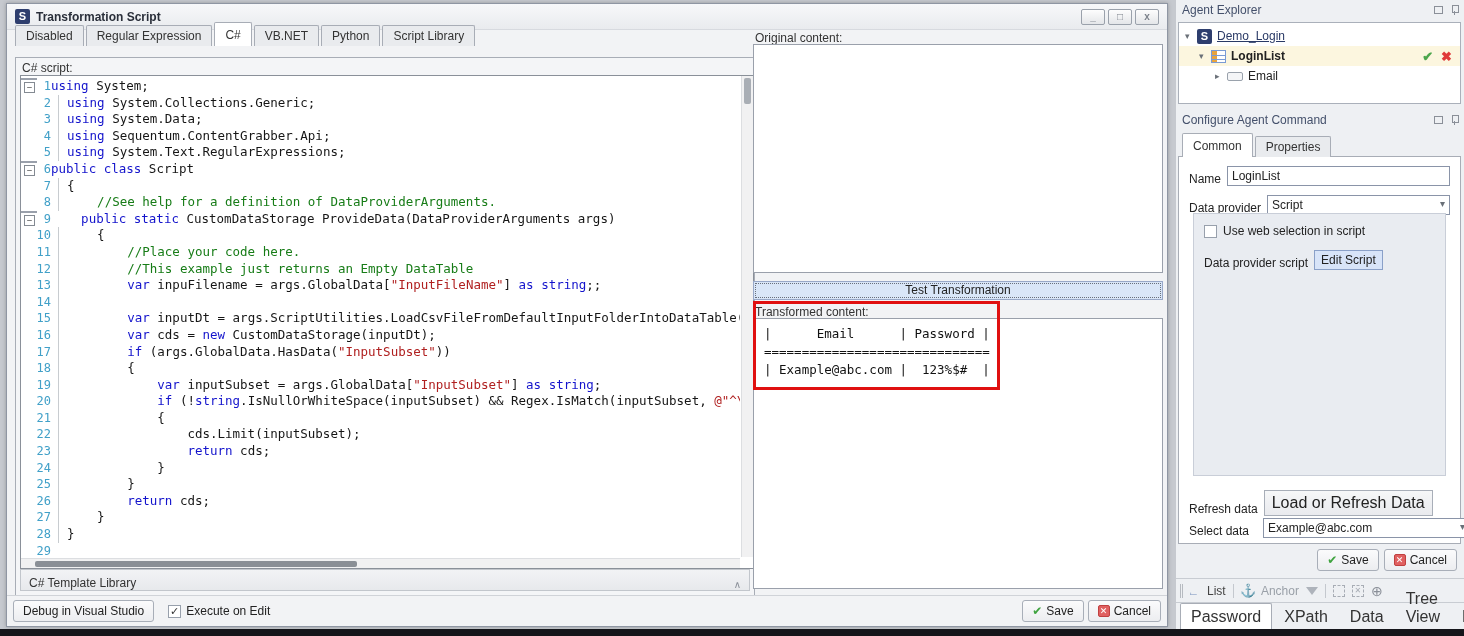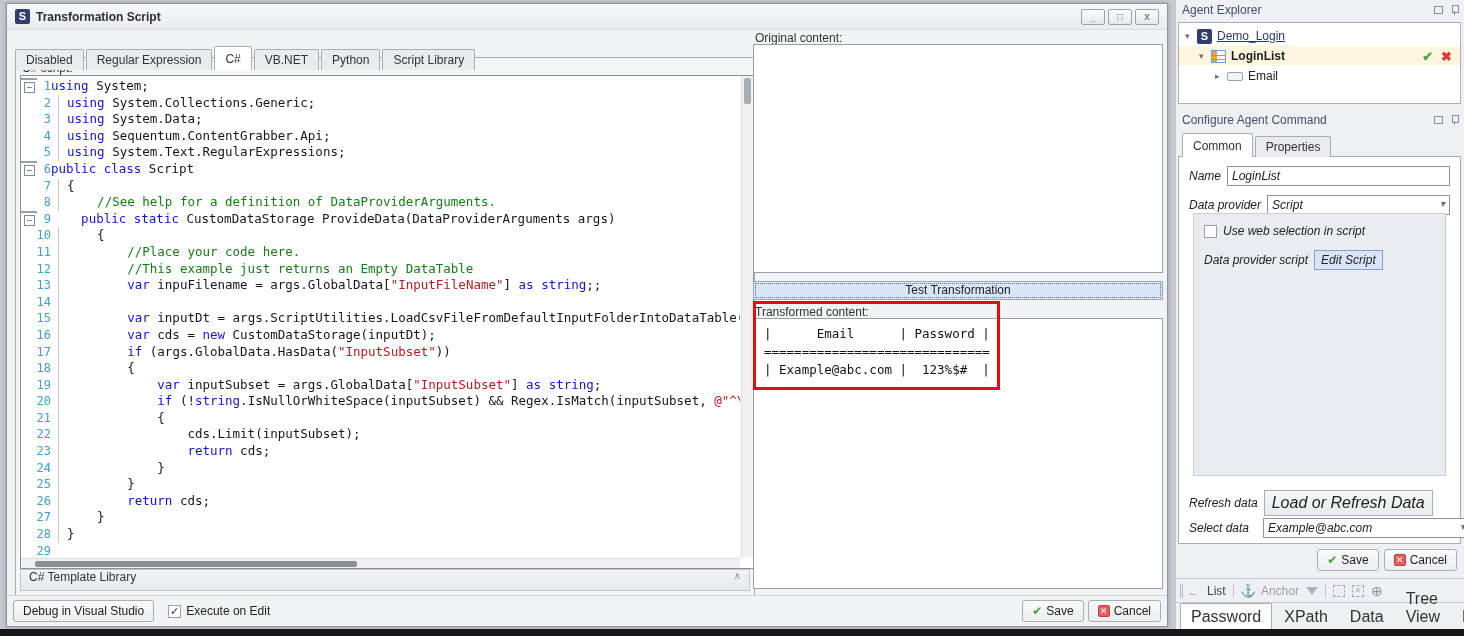--- a/index.html
+++ b/index.html
@@ -13,21 +13,21 @@
               padding:0 8px; background:linear-gradient(#f7f8fa,#e9ebee); border-bottom:1px solid #d7dadf;}
   .app-icon { width:15px; height:15px; background:#2e3e6e; border-radius:2px; color:#fff; font-weight:bold;
               font-size:11px; line-height:15px; text-align:center; margin-right:6px; }
   .title-text { font-weight:bold; color:#2a2f3a; font-size:12px; }
   .winbtns { margin-left:auto; display:flex; gap:3px; }
   .winbtn { width:24px; height:16px; border:1px solid #9aa1ab; border-radius:2px;
             background:linear-gradient(#fdfdfd,#e4e6e9); color:#7d838c; font-size:10px; font-weight:bold;
             text-align:center; line-height:13px; }
 
   
-  .tabstrip { position:absolute; left:8px; top:43px; display:flex; align-items:flex-end; height:23px; z-index:3;text-align:right; }
+  .tabstrip { position:absolute; left:8px; top:19px; display:flex; align-items:flex-end; height:23px; z-index:3;text-align:right; }
   .tab { border:1px solid #a8adb6; border-bottom:none; background:#e9ebee; padding:3px 10px 4px;
          height:21px; font-size:12px; color:#333; margin-right:2px; border-radius:2px 2px 0 0; }
   .tab.active { background:#fff; height:24px; padding-top:5px; position:relative; z-index:4; }
 
   
   .tabpanel { position:absolute; left:8px; top:53px; width:740px; height:539px; background:#f4f5f7;
               border:1px solid #a8adb6; }
   .editor-label { position:absolute; left:6px; top:3px; color:#333; }
   .editor { position:absolute; left:4px; top:17px; width:734px; height:494px; background:#fff;
             border:1px solid #8a9099; overflow:hidden; }
@@ -40,21 +40,21 @@
   .fold.box:before { content:"−"; position:absolute; left:2px; top:3px; width:9px; height:9px; border:1px solid #848a92;
                      background:#fff; color:#555; font-size:9px; line-height:8px; text-align:center; }
   .code { flex:1; }
   .k { color:#1414cc; } .c { color:#177c17; } .s { color:#b02020; } .p { color:#161616; }
   .vscroll { position:absolute; right:0; top:0; bottom:11px; width:12px; background:#f1f1f2; border-left:1px solid #dcdee1; }
   .vthumb { position:absolute; left:2px; right:2px; top:2px; height:26px; background:#a9aeb5; border-radius:2px; }
   .hscroll { position:absolute; left:0; right:13px; bottom:0; height:10px; background:#f1f1f2; border-top:1px solid #dcdee1; }
   .hthumb { position:absolute; top:2px; left:14px; width:322px; height:6px; background:#8a8f96; border-radius:2px; }
   .template-bar { position:absolute; left:4px; bottom:4px; width:730px; height:22px;
                   background:linear-gradient(#f2f3f5,#e7e9ec); border:1px solid #c2c6cc;
-                  display:flex; align-items:flex-start; padding:0 8px; color:#333;margin-top:10px; }
+                  display:flex; align-items:flex-end; padding:0 8px; color:#333;margin-top:10px; }
   .collapse-arrow { margin-left:auto; color:#8a8f98; font-size:10px; }
 
   
   .mid-label { position:absolute; color:#333; }
   .box { position:absolute; background:#fff; border:1px solid #9aa0ab; }
   .test-btn { position:absolute; left:746px; top:277px; width:410px; height:19px; background:#d9e6f8;
               border:1px solid #98a8c8; outline:1px dotted #69707c; outline-offset:-3px;
               text-align:center; line-height:17px; color:#222; }
   .transformed-pre { font-family:"DejaVu Sans Mono", monospace; font-size:12.5px; line-height:18px;
                      white-space:pre; padding:6px 0 0 10px; color:#111; }
@@ -94,21 +94,21 @@
   .table-icon:after { content:""; position:absolute; left:0; right:0; top:8px; border-top:1px solid #7a9bd4; }
   .field-icon { width:16px; height:9px; border:1px solid #9aa2ac; border-radius:2px; background:#f4f5f7; margin-right:5px; }
   .link { color:#2a3a66; text-decoration:underline; }
   .bold { font-weight:bold; }
   .trow-icons { margin-left:auto; padding-right:8px; display:flex; gap:8px; }
   .ok-ic { color:#4ca64c; font-weight:bold; font-size:13px; }
   .del-ic { color:#e03a3a; font-weight:bold; font-size:13px; }
 
   .cfg-tabstrip { position:absolute; left:6px; top:134px; display:flex; align-items:flex-end; height:23px; z-index:3; }
   .cfg-panel { position:absolute; left:2px; top:156px; width:283px; height:388px; background:#fff; border:1px solid #a8adb6; }
-  .frow { display:flex; align-items:center; margin:9px 10px 0; gap:6px;font-style:italic; }
+  .frow { display:flex; align-items:flex-end; margin:9px 10px 0; gap:6px; }
   .input { flex:1; height:20px; border:1px solid #8a94a8; background:#fff; padding:2px 4px; font-size:12px; color:#222;
            display:flex; align-items:center; }
   .select { position:relative; padding-right:16px; }
   .select:after { content:"▾"; position:absolute; right:4px; top:2px; color:#6a7078; font-size:10px; }
   .groupbox { position:absolute; left:14px; top:56px; width:253px; height:263px; background:#e9ecf1; border:1px solid #c9ced8; }
   .mini-btn { border:1px solid #8aa0c8; background:#d8e4f8; padding:2px 6px; font-size:12px; color:#222; }
   .gray-btn { border:1px solid #a8aeb8; background:linear-gradient(#f6f7f8,#e9eaee); padding:3px 7px; font-size:16px; color:#222; }
   .cfg-save-row { position:absolute; left:0; top:549px; width:285px; display:flex; justify-content:flex-end; gap:5px; padding-right:4px; }
 
   .rtoolbar { position:absolute; left:0; top:578px; width:288px; height:25px; background:#eef0f3;

